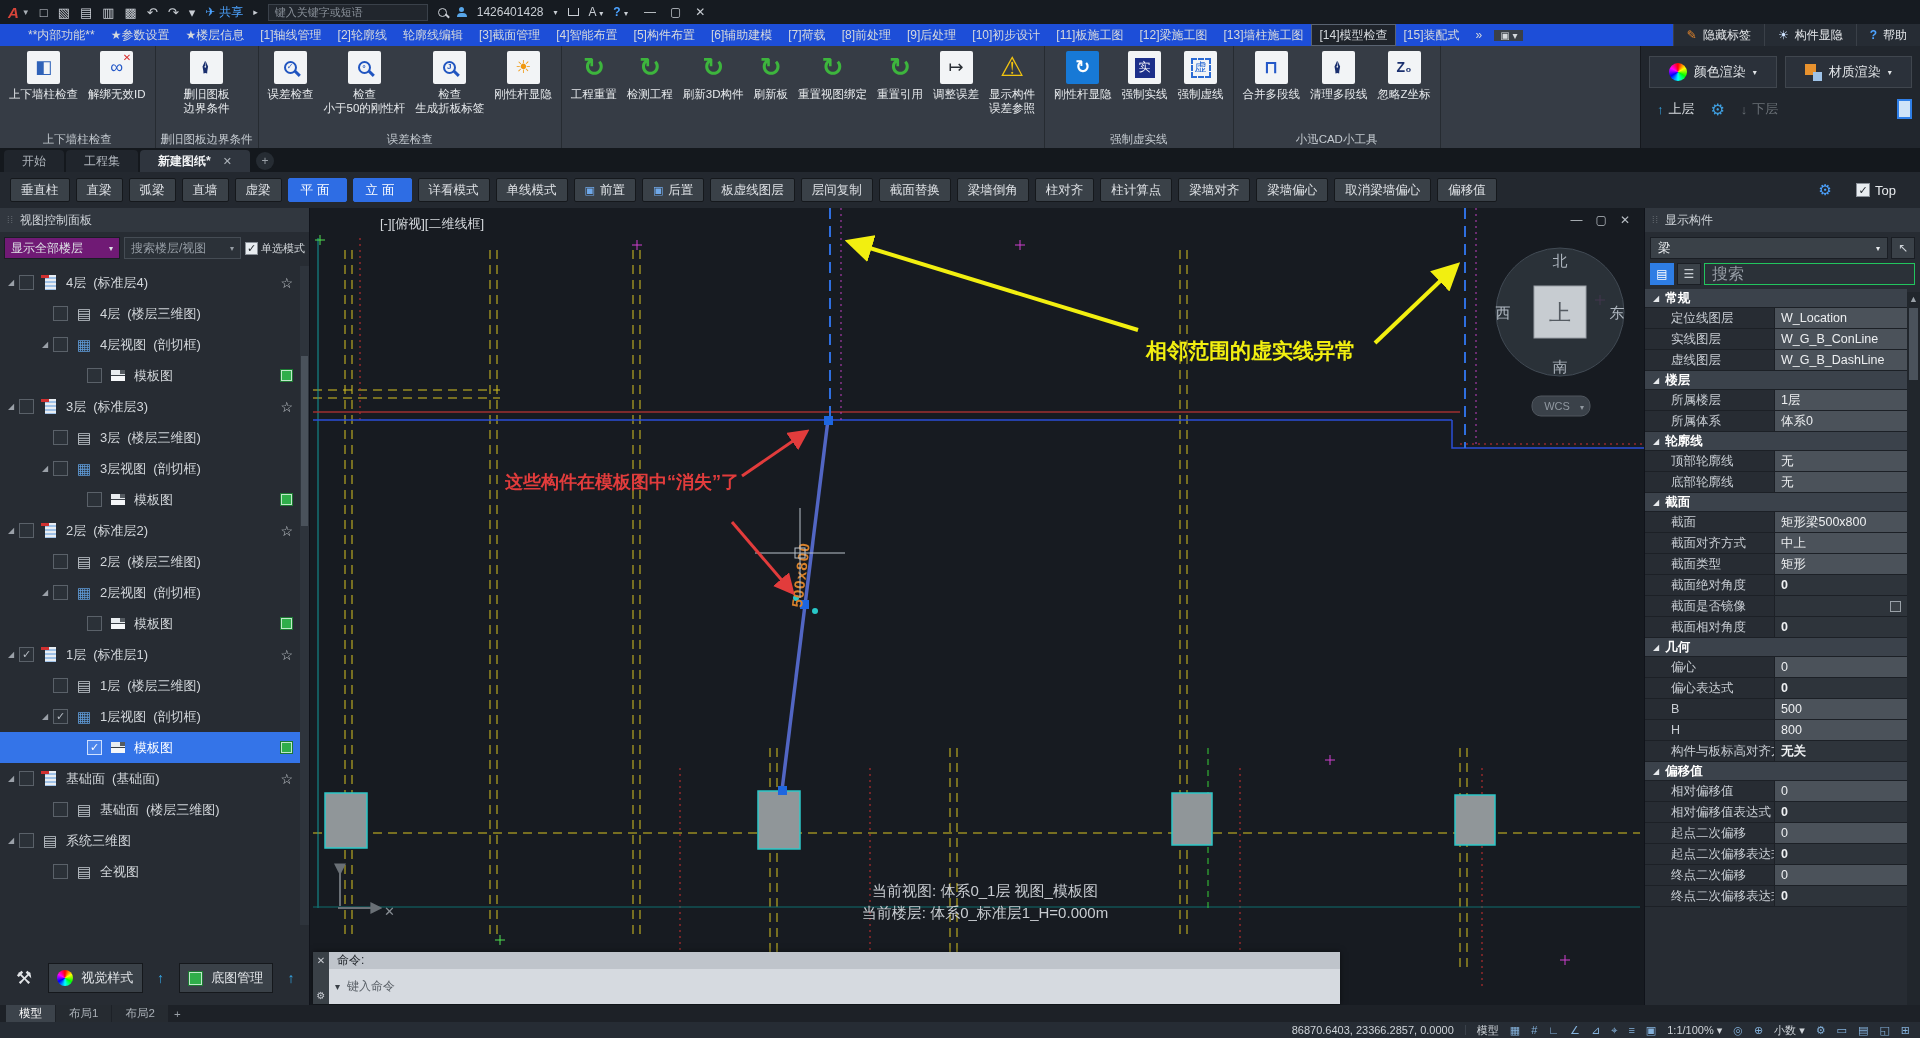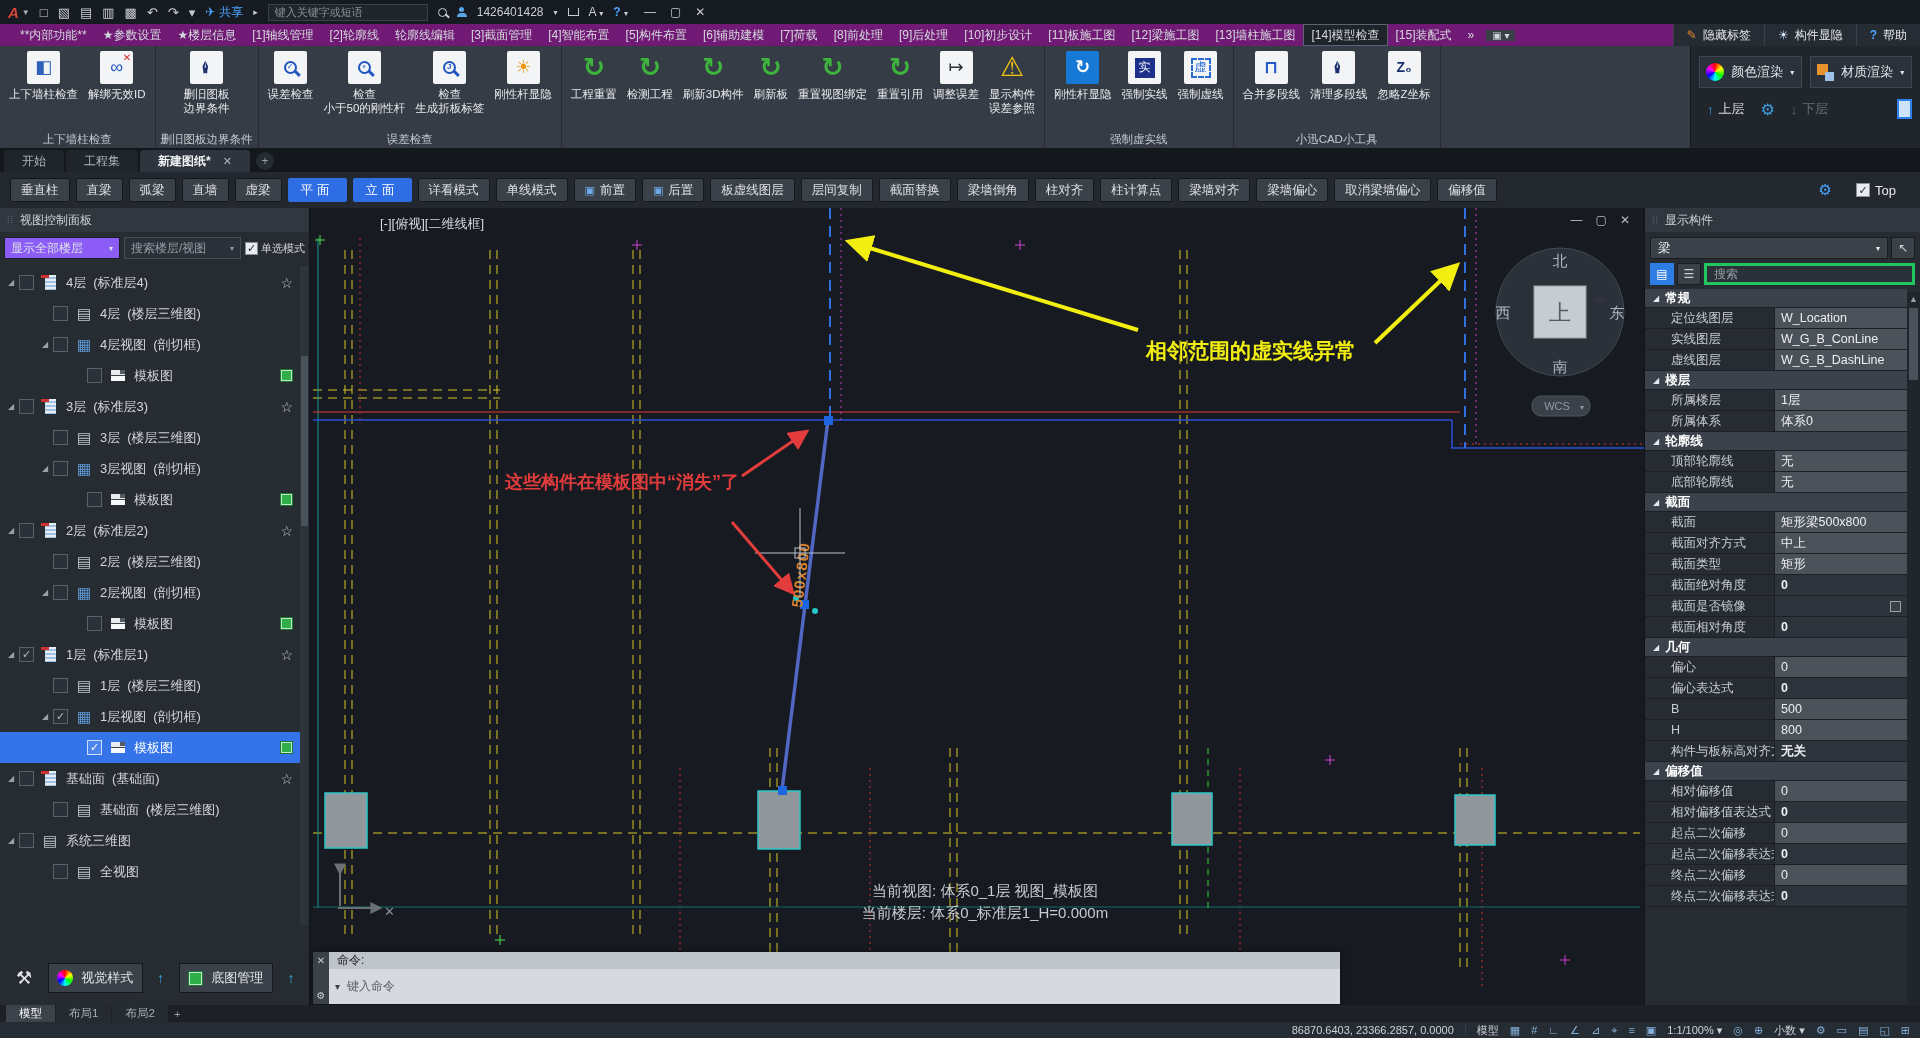--- a/index.html
+++ b/index.html
@@ -18,42 +18,42 @@
   .tb-right{display:flex;align-items:center;gap:10px;color:#c9ced4;font-size:12px}
   .mag{width:9px;height:9px;border:1.5px solid #c9ced4;border-radius:50%;position:relative;display:inline-block}
   .mag::after{content:"";position:absolute;width:5px;height:1.5px;background:#c9ced4;right:-4px;bottom:-1px;transform:rotate(45deg)}
   .person{width:10px;height:10px;position:relative;display:inline-block}
   .person::before{content:"";position:absolute;width:5px;height:5px;border-radius:50%;background:#58a6e8;left:2.5px;top:0}
   .person::after{content:"";position:absolute;width:10px;height:4px;border-radius:4px 4px 0 0;background:#58a6e8;bottom:0}
   .cart{width:11px;height:8px;border:1.5px solid #c9ced4;border-top:none;display:inline-block}
   .winbtns{display:flex;gap:14px;color:#c9ced4;font-size:12px;margin-left:6px}
 
   
-  .menubar{height:22px;background:#701a75;display:flex;align-items:center;font-size:12px;color:#d5d9dd;padding-left:12px;position:relative;flex:0 0 auto;z-index:6}
+  .menubar{height:22px;background:#1d4ed8;display:flex;align-items:center;font-size:12px;color:#d5d9dd;padding-left:20px;position:relative;flex:0 0 auto;z-index:6}
   .menu-item{padding:0 8px;line-height:22px;white-space:nowrap}
   .menu-item.active{background:#1f242b;box-shadow:inset 0 0 0 1px #5a6472}
   .menu-right{position:absolute;right:0;top:0;height:22px;display:flex}
   .mr-btn{display:flex;align-items:center;gap:6px;padding:0 13px;background:#262c34;border-left:1px solid #3a4048;font-size:12px;color:#e2e5e8}
 
   
   .ribbon{height:102px;background:#363c45;display:flex;position:relative;flex:0 0 auto}
   .rgroup{display:flex;flex-direction:column;border-right:1px solid #262b31;padding:3px 5px 0}
   .rbtns{flex:1;display:flex;align-items:flex-start;justify-content:center;gap:2px}
   .rbtn{display:flex;flex-direction:column;align-items:center;gap:3px;padding:2px 4px;font-size:11.5px;color:#e6e9ec;text-align:center;line-height:1.25;white-space:pre-line}
   .ricon{width:33px;height:33px;background:#f2f4f6;border-radius:2px;display:flex;align-items:center;justify-content:center;position:relative;font-size:18px}
   .ricon.nobox{background:transparent}
   .ricon.bluebox{background:#1779d6;color:#fff}
   .rlabel{height:17px;font-size:11.5px;color:#c3c9cf;text-align:center;line-height:17px;white-space:nowrap}
   .xover{position:absolute;right:2px;top:1px;color:#d82a2a;font-size:10px;font-weight:bold}
   .lens{width:13px;height:13px;border:2.5px solid #2055c0;border-radius:50%;position:relative}
   .lens::after{content:"";position:absolute;width:7px;height:2.5px;background:#2055c0;right:-6px;bottom:-2px;transform:rotate(45deg)}
   .lens .sub{position:absolute;left:0;top:-1px;width:8px;font-size:8px;font-weight:bold;color:#2055c0}
   .sqsolid{width:20px;height:20px;background:#1c2f8a;color:#fff;font-size:12px;display:flex;align-items:center;justify-content:center}
   .sqdash{width:20px;height:20px;border:2px dashed #2a6ad4;color:#2a6ad4;font-size:12px;display:flex;align-items:center;justify-content:center}
-  .ribbon-right{position:absolute;right:0;top:0;width:230px;height:100%;background:#21262d;display:flex;flex-direction:column;padding:10px 8px 6px;gap:9px;border-left:1px solid #15181d}
+  .ribbon-right{position:absolute;right:0;top:0;width:280px;height:100%;background:#21262d;display:flex;flex-direction:column;padding:10px 8px 6px;gap:9px;border-left:1px solid #15181d}
   .rr-row{display:flex;gap:8px;align-items:center}
   .rr-btn{flex:1;height:32px;background:#2b313a;border:1px solid #40464e;display:flex;align-items:center;justify-content:center;gap:7px;color:#e2e5e8;font-size:13px}
   .cwheel{width:18px;height:18px;border-radius:50%;background:conic-gradient(#f00,#ff0,#0f0,#0ff,#00f,#f0f,#f00)}
   .msq{width:17px;height:17px;position:relative}
   .msq::before{content:"";position:absolute;width:11px;height:11px;background:#e8922e;left:0;top:0}
   .msq::after{content:"";position:absolute;width:9px;height:9px;background:#9fc3e8;right:0;bottom:0}
   .rr2-btn{display:flex;align-items:center;gap:5px;padding:0 8px;height:24px;font-size:13px;color:#d8dce0}
   .rr2-btn .up{color:#35a8e8;font-weight:bold}
   .rr2-btn.dis{color:#6a7076}
   .rr-gear{color:#3f9fe0;font-size:16px}
@@ -77,21 +77,21 @@
   .chkbox{width:14px;height:14px;background:#e8ecf0;border:1px solid #8a9098;color:#23282e;font-size:11px;display:flex;align-items:center;justify-content:center;font-weight:bold}
 
   
   .main{height:797px;display:flex;flex:0 0 auto}
 
   
   .left-panel{width:310px;background:#272c33;display:flex;flex-direction:column;position:relative;border-right:1px solid #10131a}
   .panel-header{height:24px;background:#31373f;color:#ccd1d6;font-size:12px;display:flex;align-items:center;padding-left:7px;gap:6px;flex:0 0 auto}
   .grip{color:#6a7078;font-size:9px;letter-spacing:1px}
   .lp-controls{display:flex;align-items:center;gap:4px;padding:5px 4px;flex:0 0 auto}
-  .lp-select{width:116px;height:22px;background:#8b5cf6;border:1px solid #1a1e24;color:#dde1e5;font-size:12px;display:flex;align-items:center;justify-content:space-between;padding:0 6px}
+  .lp-select{width:116px;height:22px;background:#701a75;border:1px solid #1a1e24;color:#dde1e5;font-size:12px;display:flex;align-items:center;justify-content:space-between;padding:0 6px}
   .lp-search{flex:1;height:22px;background:#2b3138;border:1px solid #454c54;color:#959ca4;font-size:12px;display:flex;align-items:center;justify-content:space-between;padding:0 6px}
   .lp-chk{display:flex;align-items:center;gap:3px;color:#d5d9dd;font-size:11px;white-space:nowrap}
   .lp-chk .chkbox{width:13px;height:13px}
   .tree{flex:1;padding-top:3px;position:relative;overflow:hidden}
   .trow{height:31px;display:flex;align-items:center;position:relative;color:#d3d7db;font-size:13px;padding-right:30px}
   .trow.selected{background:#3474e8;color:#fff}
   .texp{width:10px;font-size:8px;color:#9aa0a8;margin-right:3px;text-align:center}
   .tcheck{width:15px;height:15px;border:1px solid #5a6169;background:#2b3138;margin-right:8px;display:flex;align-items:center;justify-content:center;font-size:11px;color:#b8bec5;flex:0 0 auto}
   .trow.selected .tcheck{background:#4c86ec;border-color:#cfe0ff;color:#fff}
   .ticon{margin-right:8px;display:flex;align-items:center;justify-content:center;width:16px;flex:0 0 auto}
@@ -124,21 +124,21 @@
   .cmd-r3 .ci{color:#3a4047;font-size:10px}
 
   
   .right-panel{width:276px;background:#272c33;border-left:1px solid #10131a;display:flex;flex-direction:column;position:relative}
   .rp-type{margin:5px 5px 0;height:22px;display:flex;gap:3px}
   .rp-sel{flex:1;background:#3a4148;border:1px solid #1a1e24;color:#e8ebee;font-size:12.5px;display:flex;align-items:center;justify-content:space-between;padding:0 7px}
   .rp-cursorbtn{width:24px;background:#3a4148;border:1px solid #1a1e24;color:#d0d5da;font-size:12px;display:flex;align-items:center;justify-content:center}
   .rp-filter{margin:4px 5px;display:flex;gap:3px;height:22px}
   .rp-cat{width:24px;background:#2e7de4;color:#fff;font-size:12px;display:flex;align-items:center;justify-content:center}
   .rp-list{width:24px;background:#3a4148;border:1px solid #1a1e24;color:#c8cdd2;font-size:12px;display:flex;align-items:center;justify-content:center}
-  .rp-search{flex:1;background:#2b3138;border:3px solid #22c55e;color:#959ca4;font-size:12px;display:flex;align-items:center;padding:0 7px}
+  .rp-search{flex:1;background:#2b3138;border:1px solid #22c55e;color:#959ca4;font-size:16px;display:flex;align-items:center;padding:0 7px}
   .rp-grid{flex:1;margin-right:13px;overflow:hidden;font-size:12.5px}
   .phead{height:19px;background:#3b424b;color:#fff;font-weight:bold;display:flex;align-items:center;gap:6px;padding-left:8px;border-bottom:1px solid #1c2026}
   .phead .tri{font-size:8px;color:#e6e9ec}
   .prow{height:21px;display:flex;border-bottom:1px solid #1c2026}
   .plabel{flex:1;color:#c9ced4;padding-left:26px;display:flex;align-items:center;white-space:nowrap;overflow:hidden}
   .pvalue{width:133px;background:#4b525a;color:#edeff1;display:flex;align-items:center;padding:0 6px;border-left:1px solid #1c2026;white-space:nowrap;overflow:hidden}
   .prow.dark .pvalue{background:#2e343b;font-weight:bold}
   .pcheck{width:11px;height:11px;border:1px solid #9aa1a8;background:#3a4046;margin-left:auto}
   .rp-scroll{position:absolute;right:0;top:84px;bottom:0;width:13px;background:#21262c;display:flex;flex-direction:column;align-items:center}
   .rp-up{height:14px;color:#9aa1a8;font-size:9px;display:flex;align-items:center}

